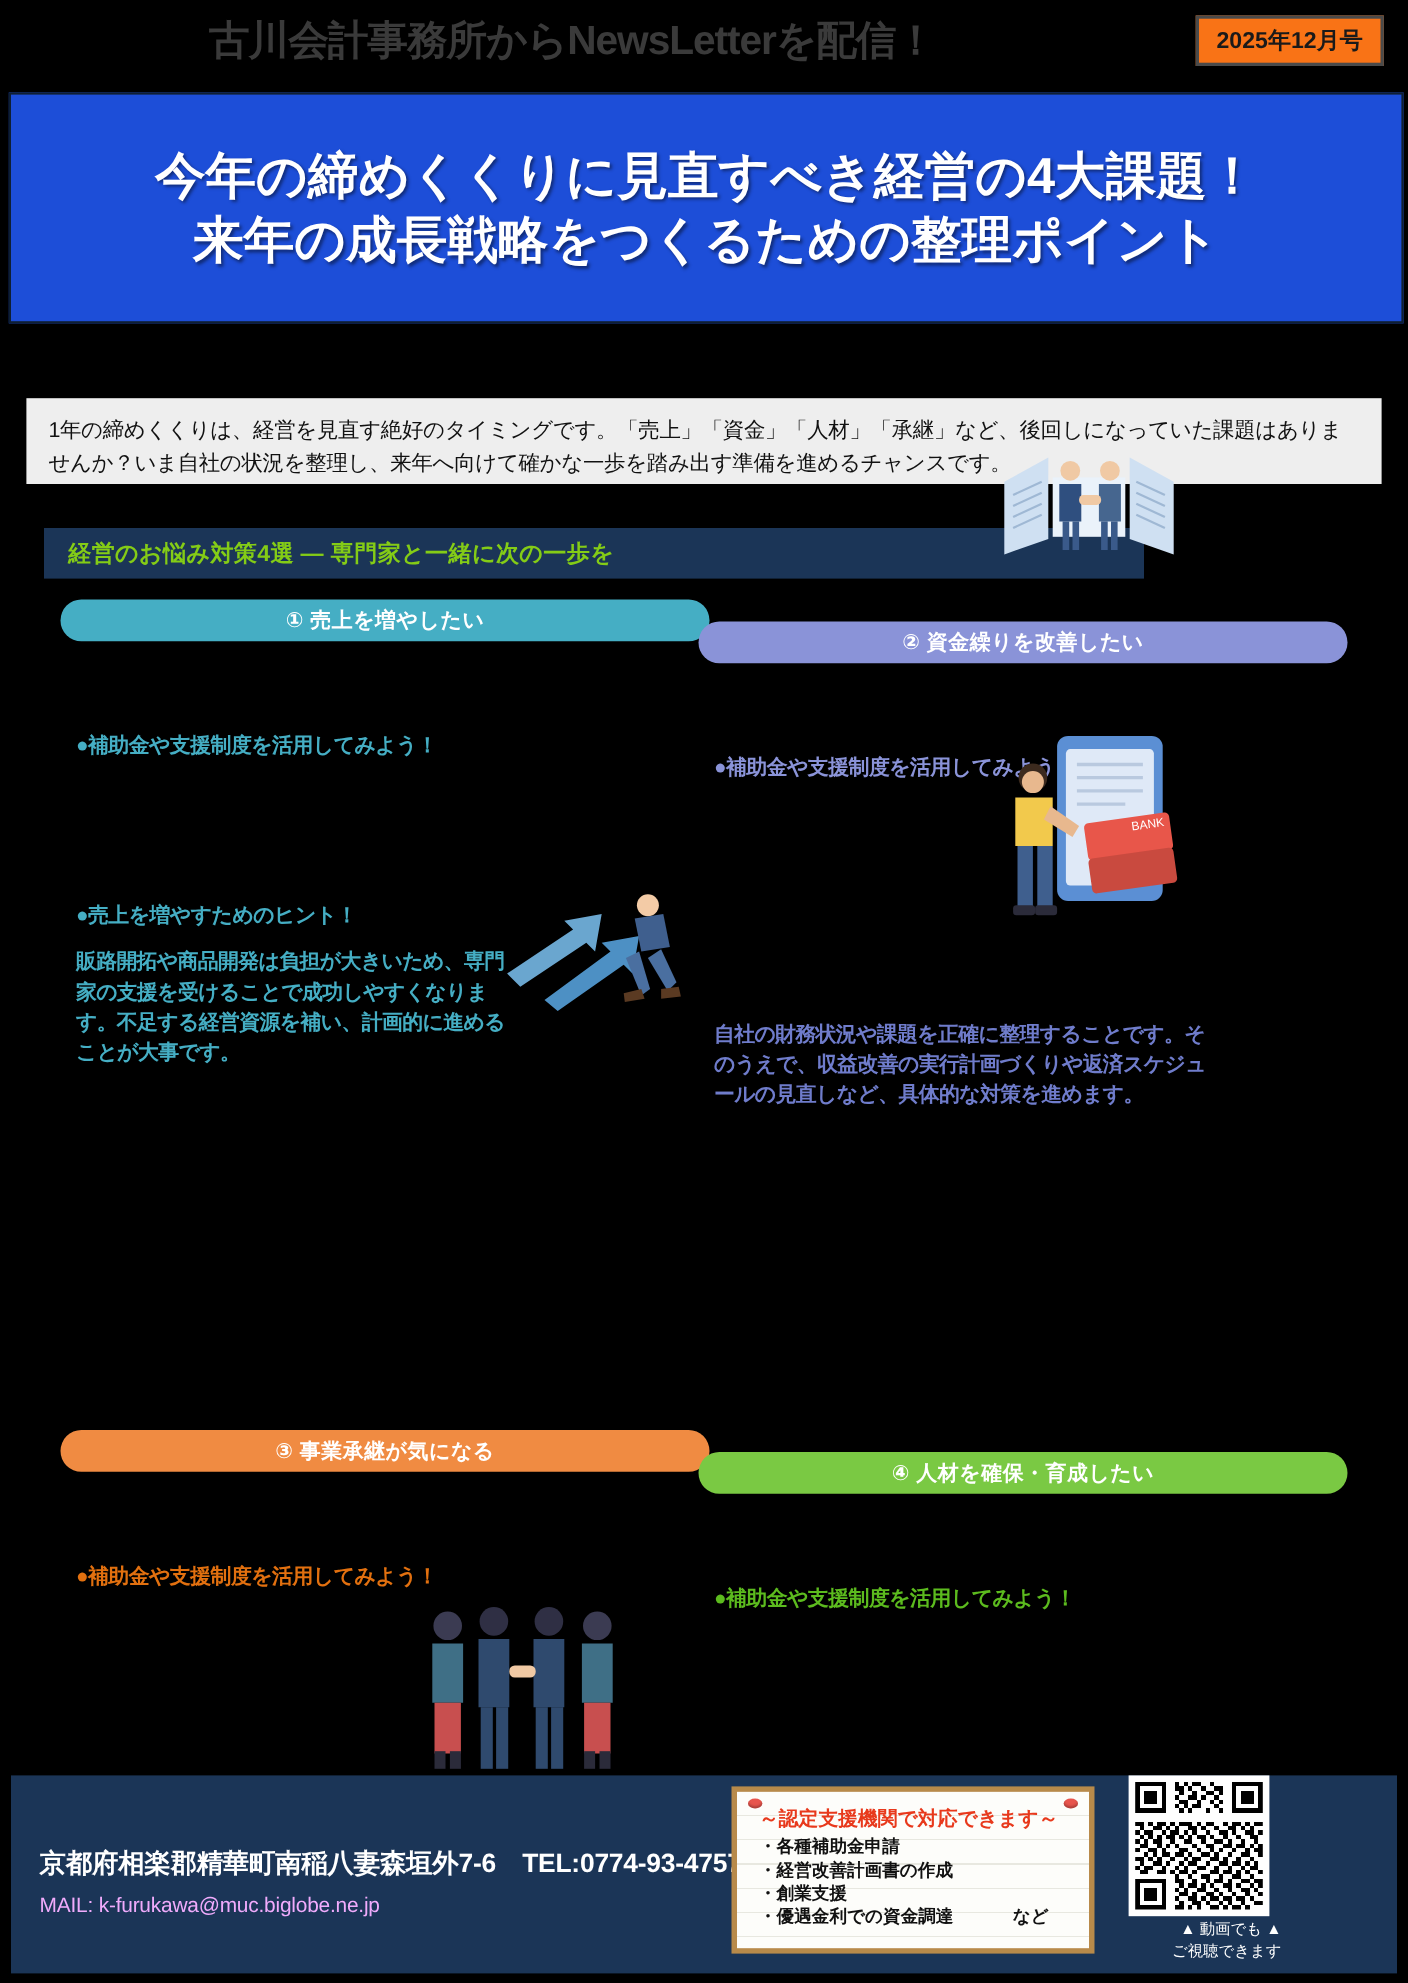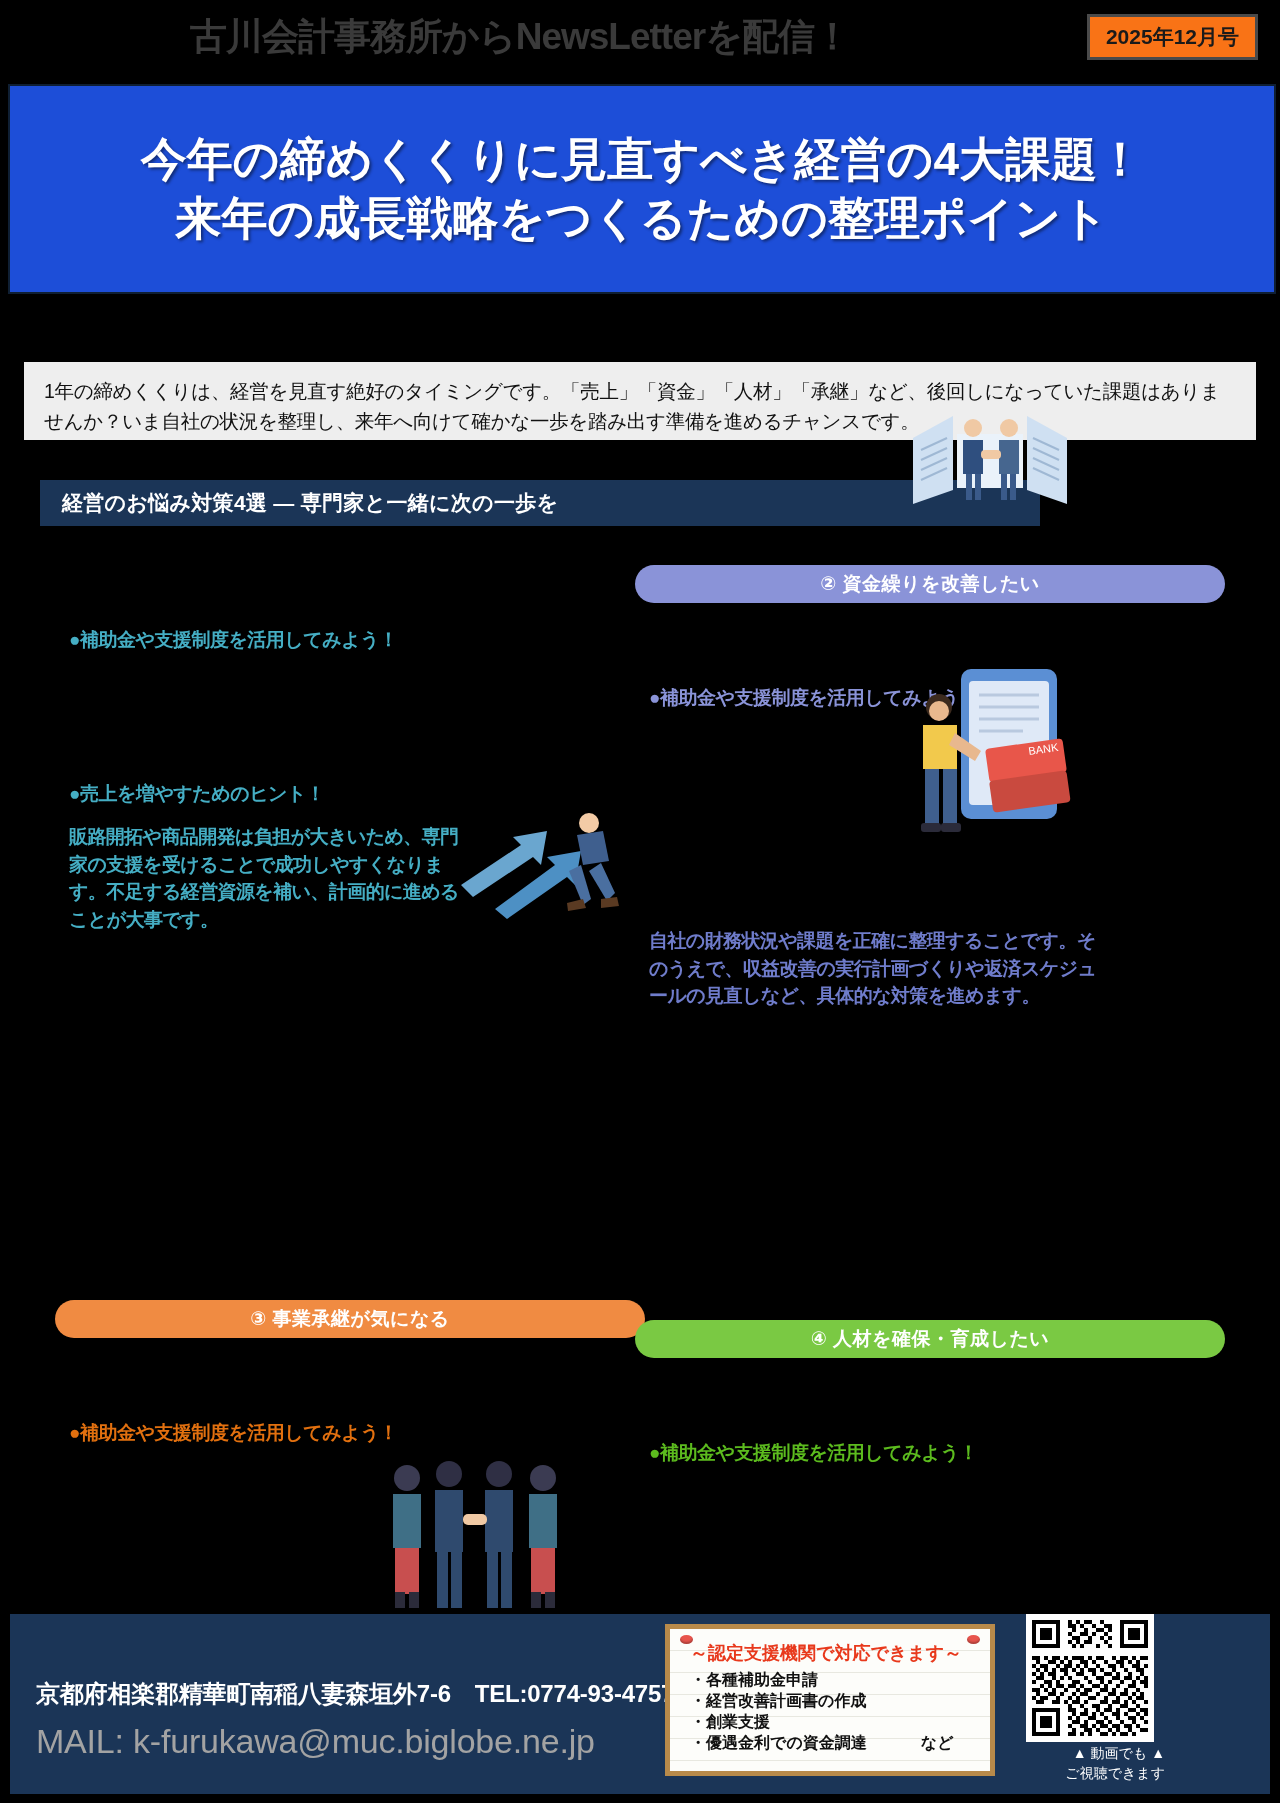--- a/index.html
+++ b/index.html
@@ -42,21 +42,21 @@
     background:#eeeeee;color:#111;
     padding:14px 20px 4px 20px;box-sizing:border-box;
   }
   .intro p{margin:0;font-size:19.5px;line-height:1.55;letter-spacing:-.3px;}
 
   
   .section-head{
     position:absolute;left:40px;top:480px;width:1000px;height:46px;
     background:#1b3557;display:flex;align-items:center;
     padding-left:22px;box-sizing:border-box;
-    font-size:21px;font-weight:bold;color:#ffffff;letter-spacing:.3px;
+    font-size:21px;font-weight:bold;color:#84cc16;letter-spacing:.3px;
   }
 
   
   .grid{position:absolute;left:0;top:528px;width:1280px;}
   .row{position:relative;width:1280px;}
   .col{position:absolute;width:590px;}
   .col.left{left:55px;}
   .col.right{left:635px;margin-top:20px;}
 
   .pill{
@@ -96,21 +96,21 @@
   }
   .f-name{
     position:absolute;left:26px;top:16px;font-size:30px;font-weight:bold;color:#fff;
     letter-spacing:.5px;white-space:nowrap;
   }
   .f-addr{
     position:absolute;left:26px;top:64px;font-size:24px;font-weight:bold;color:#fff;
     letter-spacing:-.2px;white-space:nowrap;
   }
   .f-mail{
-    position:absolute;left:26px;top:108px;font-size:34px;color:#a3a3a3;
+    position:absolute;left:26px;top:108px;font-size:19px;color:#f0abfc;
     letter-spacing:-.2px;white-space:nowrap;
   }
 
   .note-card{
     position:absolute;left:655px;top:10px;width:330px;height:152px;
     background:#b88a4a;padding:5px;box-sizing:border-box;
   }
   .note-inner{
     width:100%;height:100%;background:#fdfdfa;box-sizing:border-box;
     padding:12px 20px;position:relative;
@@ -172,20 +172,21 @@
   <rect x="96" y="76" width="6" height="26" fill="#3a5a8a"></rect>
   <rect x="105" y="76" width="6" height="26" fill="#3a5a8a"></rect>
   <rect x="76" y="52" width="20" height="9" rx="4" fill="#f0c9a4"></rect>
 </svg>
 
 <div class="grid">
 
   <div class="row" style="height:402px;">
 
     <div class="col left" style="top:17px;">
+      <div class="pill c1">① 売上を増やしたい</div>
       <div class="card-body">
         <div class="sub c1" style="margin-top:82px;">●補助金や支援制度を活用してみよう！</div>
         <div class="sub c1" style="margin-top:128px;">●売上を増やすためのヒント！</div>
         <div class="para c1" style="margin-top:16px;width:400px;">販路開拓や商品開発は負担が大きいため、専門家の支援を受けることで成功しやすくなります。不足する経営資源を補い、計画的に進めることが大事です。</div>
       </div>
       <svg class="illus" style="left:396px;top:248px;" width="180" height="130" viewBox="0 0 180 130">
         <path d="M10 92 L70 52 L62 44 L96 38 L90 72 L82 64 L22 104 Z" fill="#6aa6cf"></path>
         <path d="M44 116 L104 72 L96 64 L130 58 L124 92 L116 84 L56 126 Z" fill="#4d90c4"></path>
         <circle cx="138" cy="30" r="10" fill="#f3cba6"></circle>
         <path d="M126 42 l26 -4 l6 30 l-26 4 z" fill="#3f5f8e"></path>

